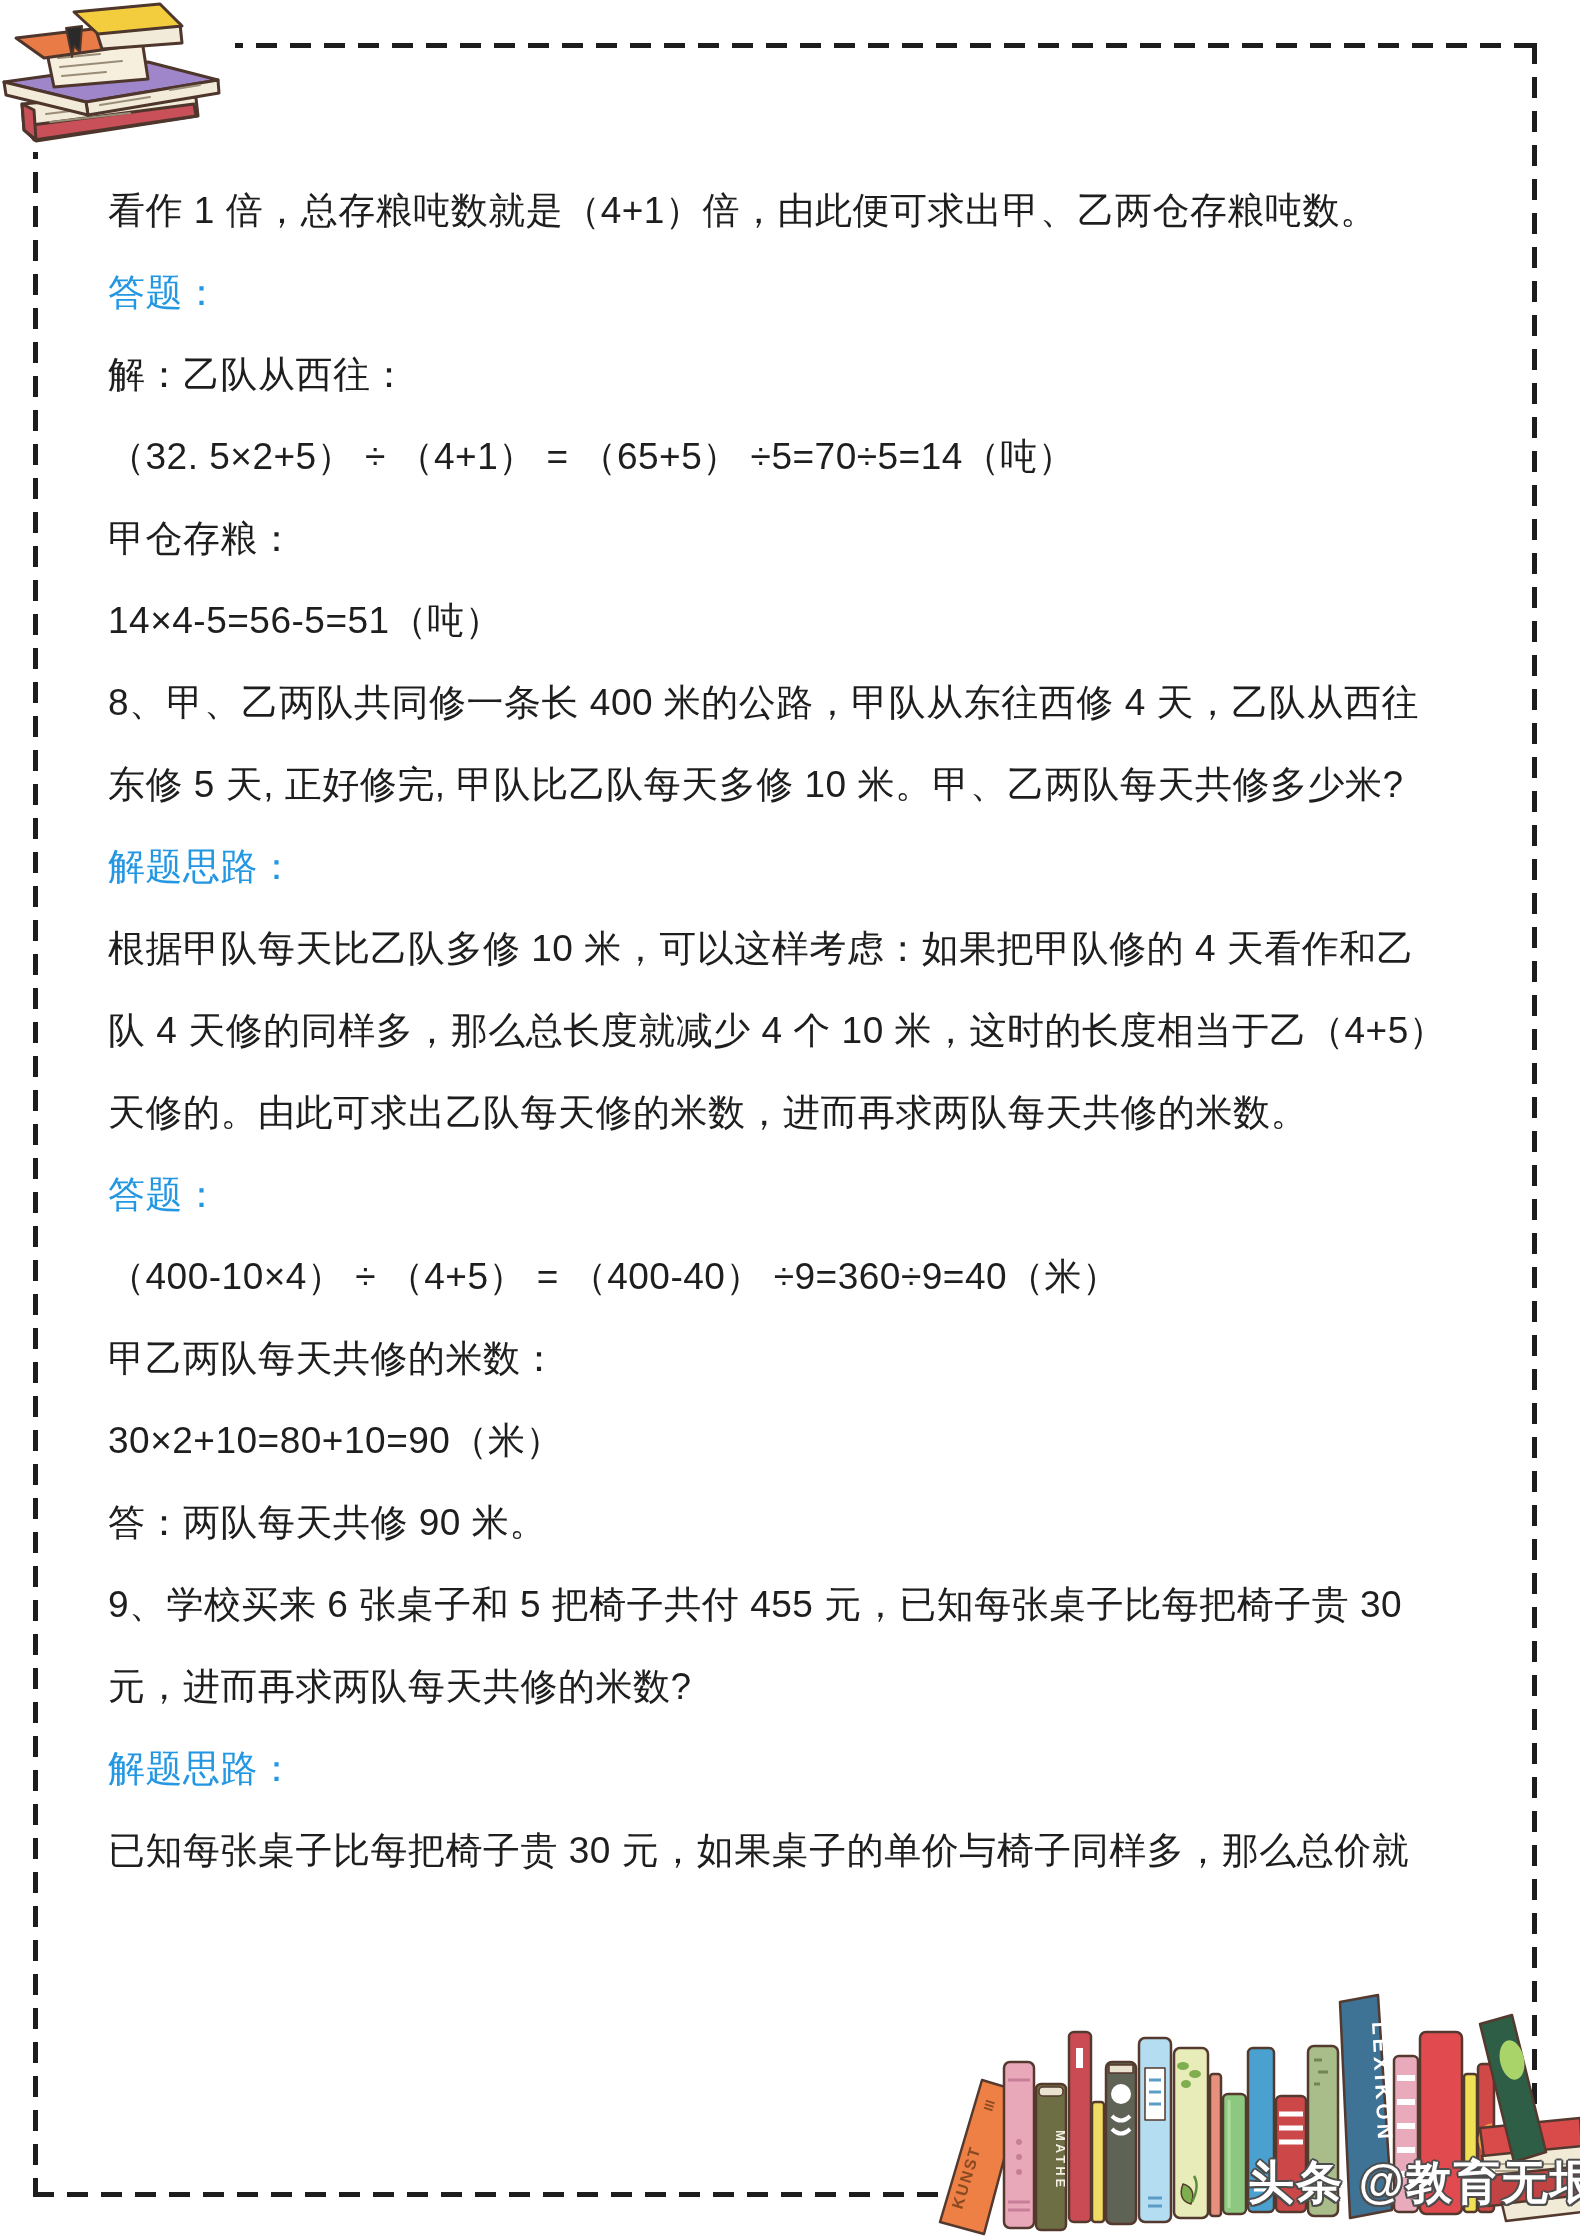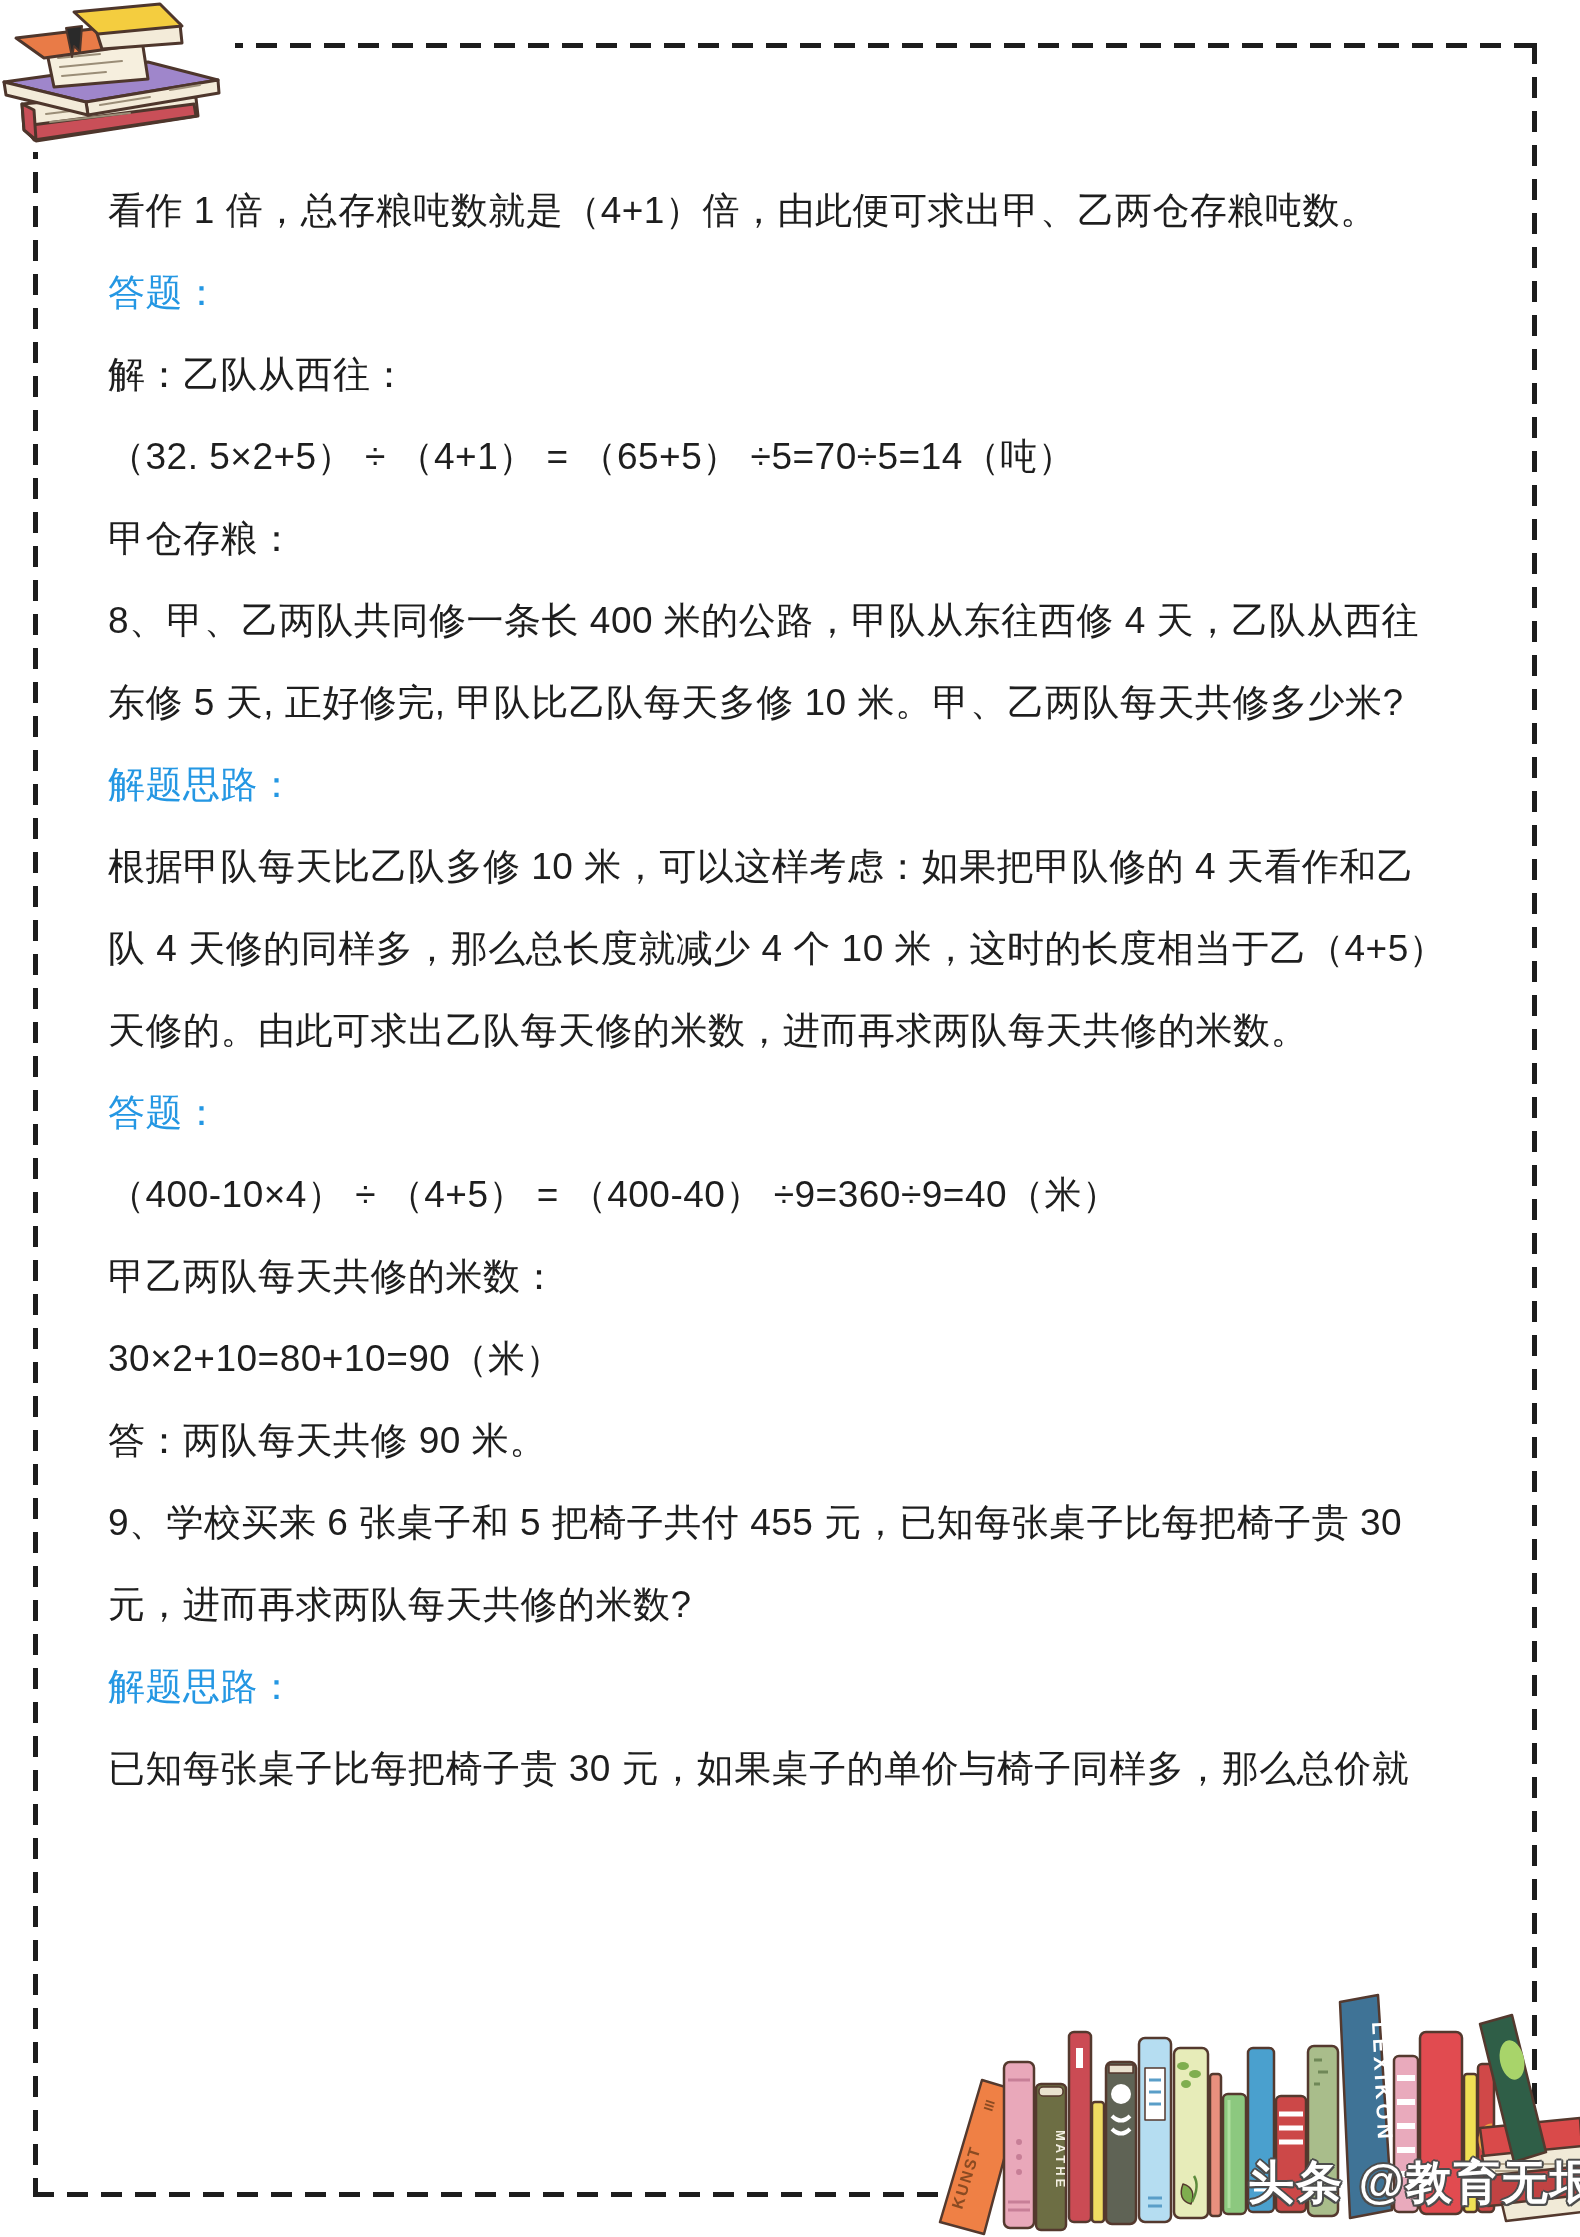--- a/index.html
+++ b/index.html
@@ -45,20 +45,21 @@
 <div class="dash-v" id="border-right"></div>
 <div class="dash-h" id="border-bottom"></div>
 <div class="dash-v" id="border-left"></div>
 
 <div id="content">
     <div class="line body">看作 1 倍，总存粮吨数就是（4+1）倍，由此便可求出甲、乙两仓存粮吨数。</div>
     <div class="line heading">答题：</div>
     <div class="line body">解：乙队从西往：</div>
     <div class="line body">（32. 5×2+5） ÷ （4+1） = （65+5） ÷5=70÷5=14（吨）</div>
     <div class="line body">甲仓存粮：</div>
+    <div class="line body">14×4-5=56-5=51（吨）</div>
     <div class="line body">8、甲、乙两队共同修一条长 400 米的公路，甲队从东往西修 4 天，乙队从西往</div>
     <div class="line body">东修 5 天, 正好修完, 甲队比乙队每天多修 10 米。甲、乙两队每天共修多少米?</div>
     <div class="line heading">解题思路：</div>
     <div class="line body">根据甲队每天比乙队多修 10 米，可以这样考虑：如果把甲队修的 4 天看作和乙</div>
     <div class="line body">队 4 天修的同样多，那么总长度就减少 4 个 10 米，这时的长度相当于乙（4+5）</div>
     <div class="line body">天修的。由此可求出乙队每天修的米数，进而再求两队每天共修的米数。</div>
     <div class="line heading">答题：</div>
     <div class="line body">（400-10×4） ÷ （4+5） = （400-40） ÷9=360÷9=40（米）</div>
     <div class="line body">甲乙两队每天共修的米数：</div>
     <div class="line body">30×2+10=80+10=90（米）</div>

